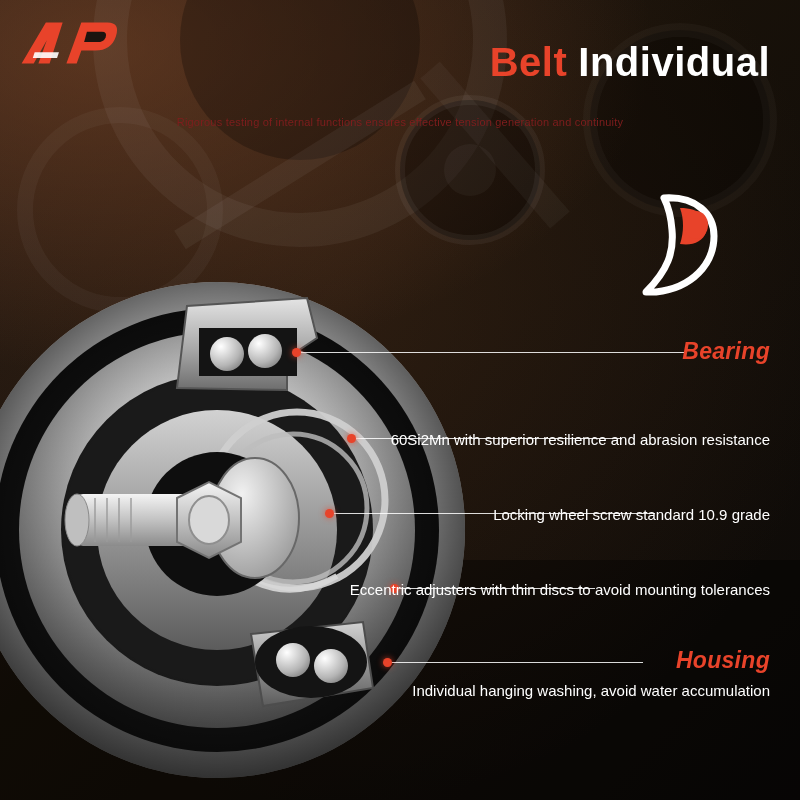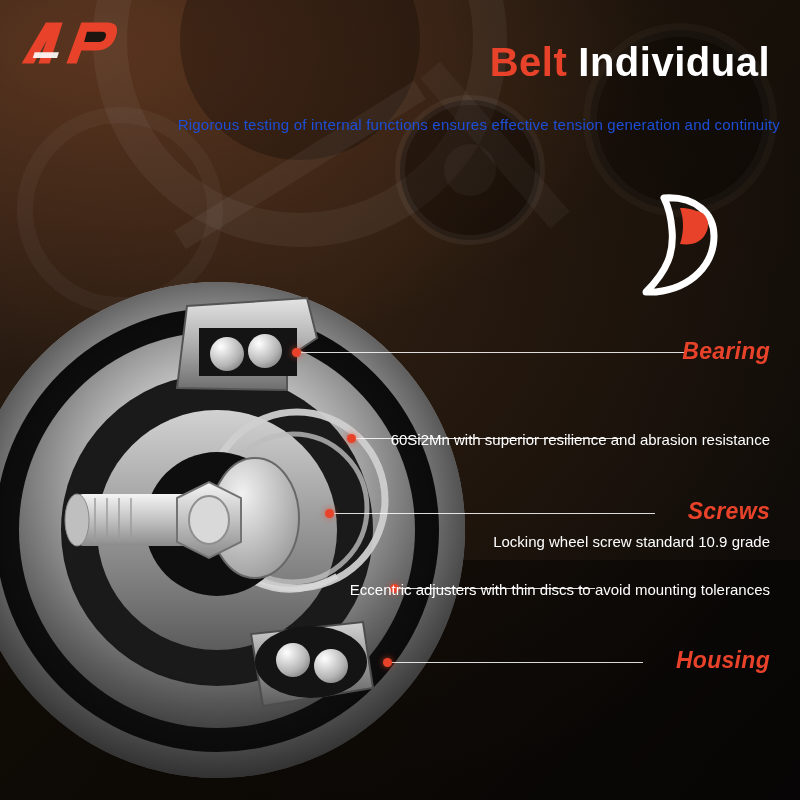--- a/index.html
+++ b/index.html
@@ -9,21 +9,21 @@
     background:
       radial-gradient(900px 520px at 12% 6%, rgba(128,72,40,.55), transparent 62%),
       radial-gradient(760px 760px at 42% 38%, rgba(96,58,36,.28), transparent 66%),
       linear-gradient(135deg,#2a1d15 0%,#181109 45%,#0b0908 100%);
   }
   .bg-engine{position:absolute;inset:0;pointer-events:none;}
   .logo{position:absolute;left:16px;top:14px;width:112px;height:58px;}
   .title{position:absolute;right:30px;top:40px;font-size:40px;font-weight:bold;letter-spacing:.5px;white-space:nowrap;}
   .title .accent{color:#e8432a;}
   .title .rest{color:#ffffff;margin-left:11px;}
-  .subtitle{position:absolute;left:20px;right:20px;top:116px;text-align:right;font-size:15px;color:#1d4ed8;letter-spacing:.2px;}
+  .subtitle{position:absolute;left:20px;right:20px;top:116px;text-align:center;font-size:11px;color:#7f1d1d;letter-spacing:.2px;}
   .brand-glyph{position:absolute;right:80px;top:192px;width:86px;height:106px;}
   .part{position:absolute;left:-45px;top:262px;width:560px;height:560px;}
   .callout{position:absolute;right:30px;width:520px;text-align:right;}
   .callout .label{font-size:23px;font-weight:bold;color:#e8432a;letter-spacing:.3px;font-style:italic;}
   .callout .desc{margin-top:8px;font-size:15px;color:#ffffff;}
   .c1{top:338px;} .c2{top:423px;} .c3{top:498px;} .c4{top:573px;} .c5{top:647px;}
   .line{position:absolute;height:1px;background:rgba(255,255,255,.85);}
   .l1{top:352px;left:297px;width:390px;}
   .l2{top:438px;left:352px;width:270px;}
   .l3{top:513px;left:330px;width:325px;}
@@ -150,21 +150,21 @@
 <div class="dot d4"></div>
 <div class="dot d5"></div>
 
 <div class="callout c1">
   <div class="label">Bearing</div>
 </div>
 <div class="callout c2">
   <div class="desc">60Si2Mn with superior resilience and abrasion resistance</div>
 </div>
 <div class="callout c3">
-  <div class="label">Screws</div>
   <div class="desc">Locking wheel screw standard 10.9 grade</div>
 </div>
 <div class="callout c4">
   <div class="desc">Eccentric adjusters with thin discs to avoid mounting tolerances</div>
 </div>
 <div class="callout c5">
   <div class="label">Housing</div>
+  <div class="desc">Individual hanging washing, avoid water accumulation</div>
 </div>
 
 </body></html>

